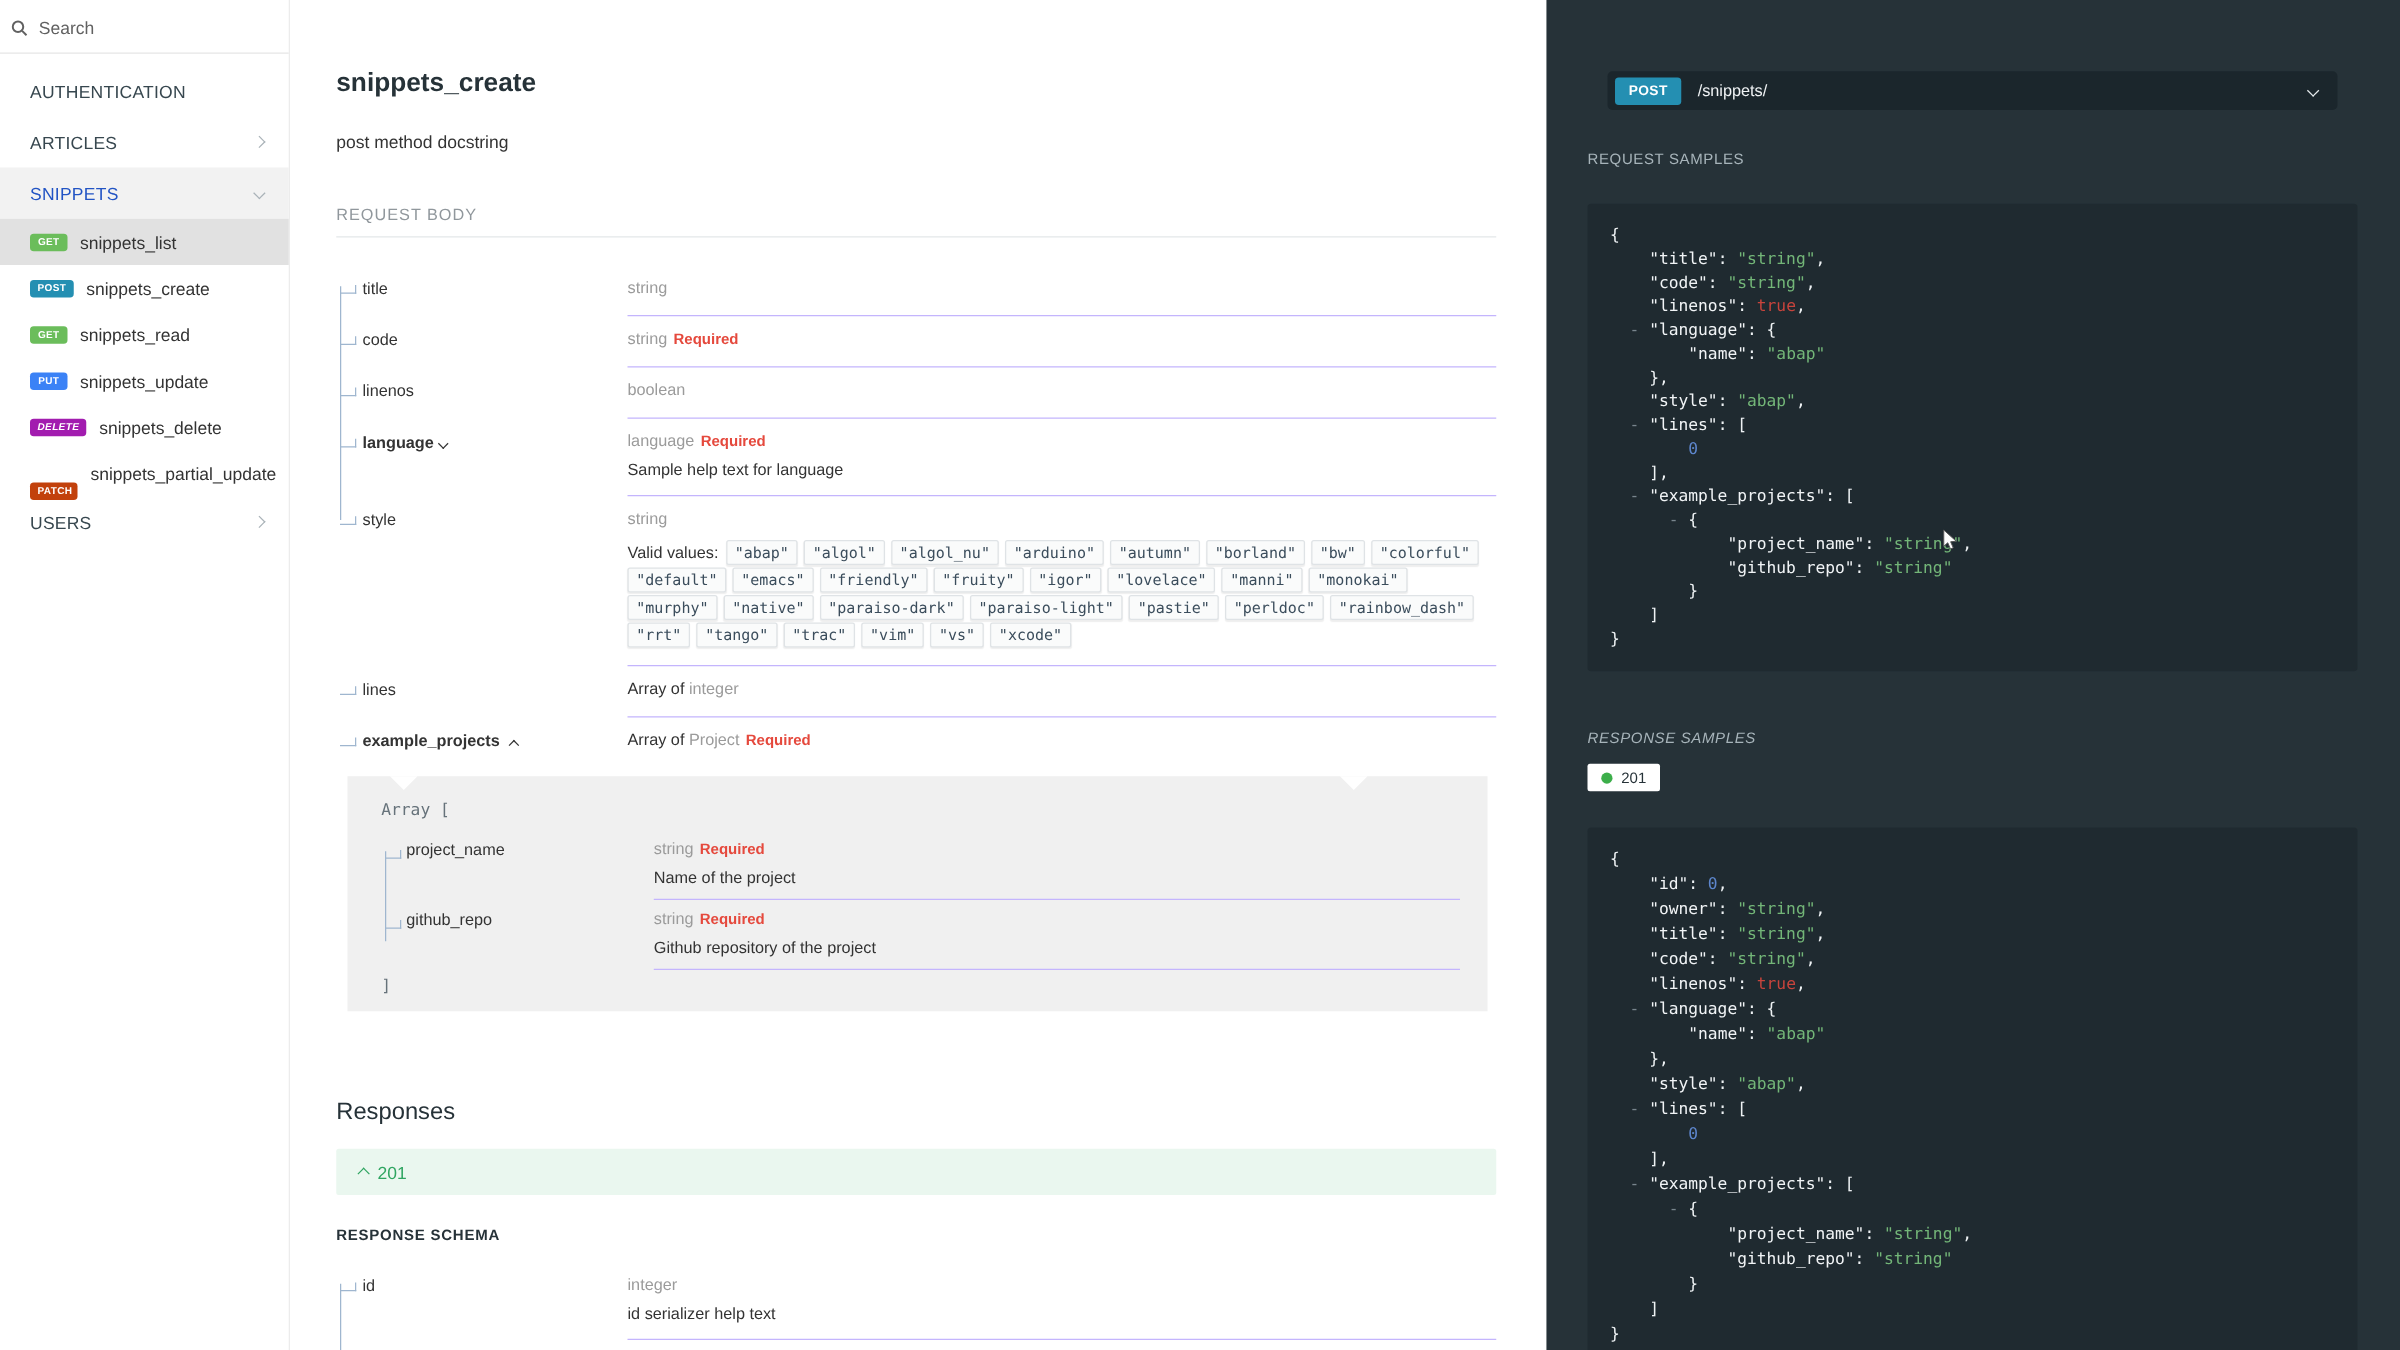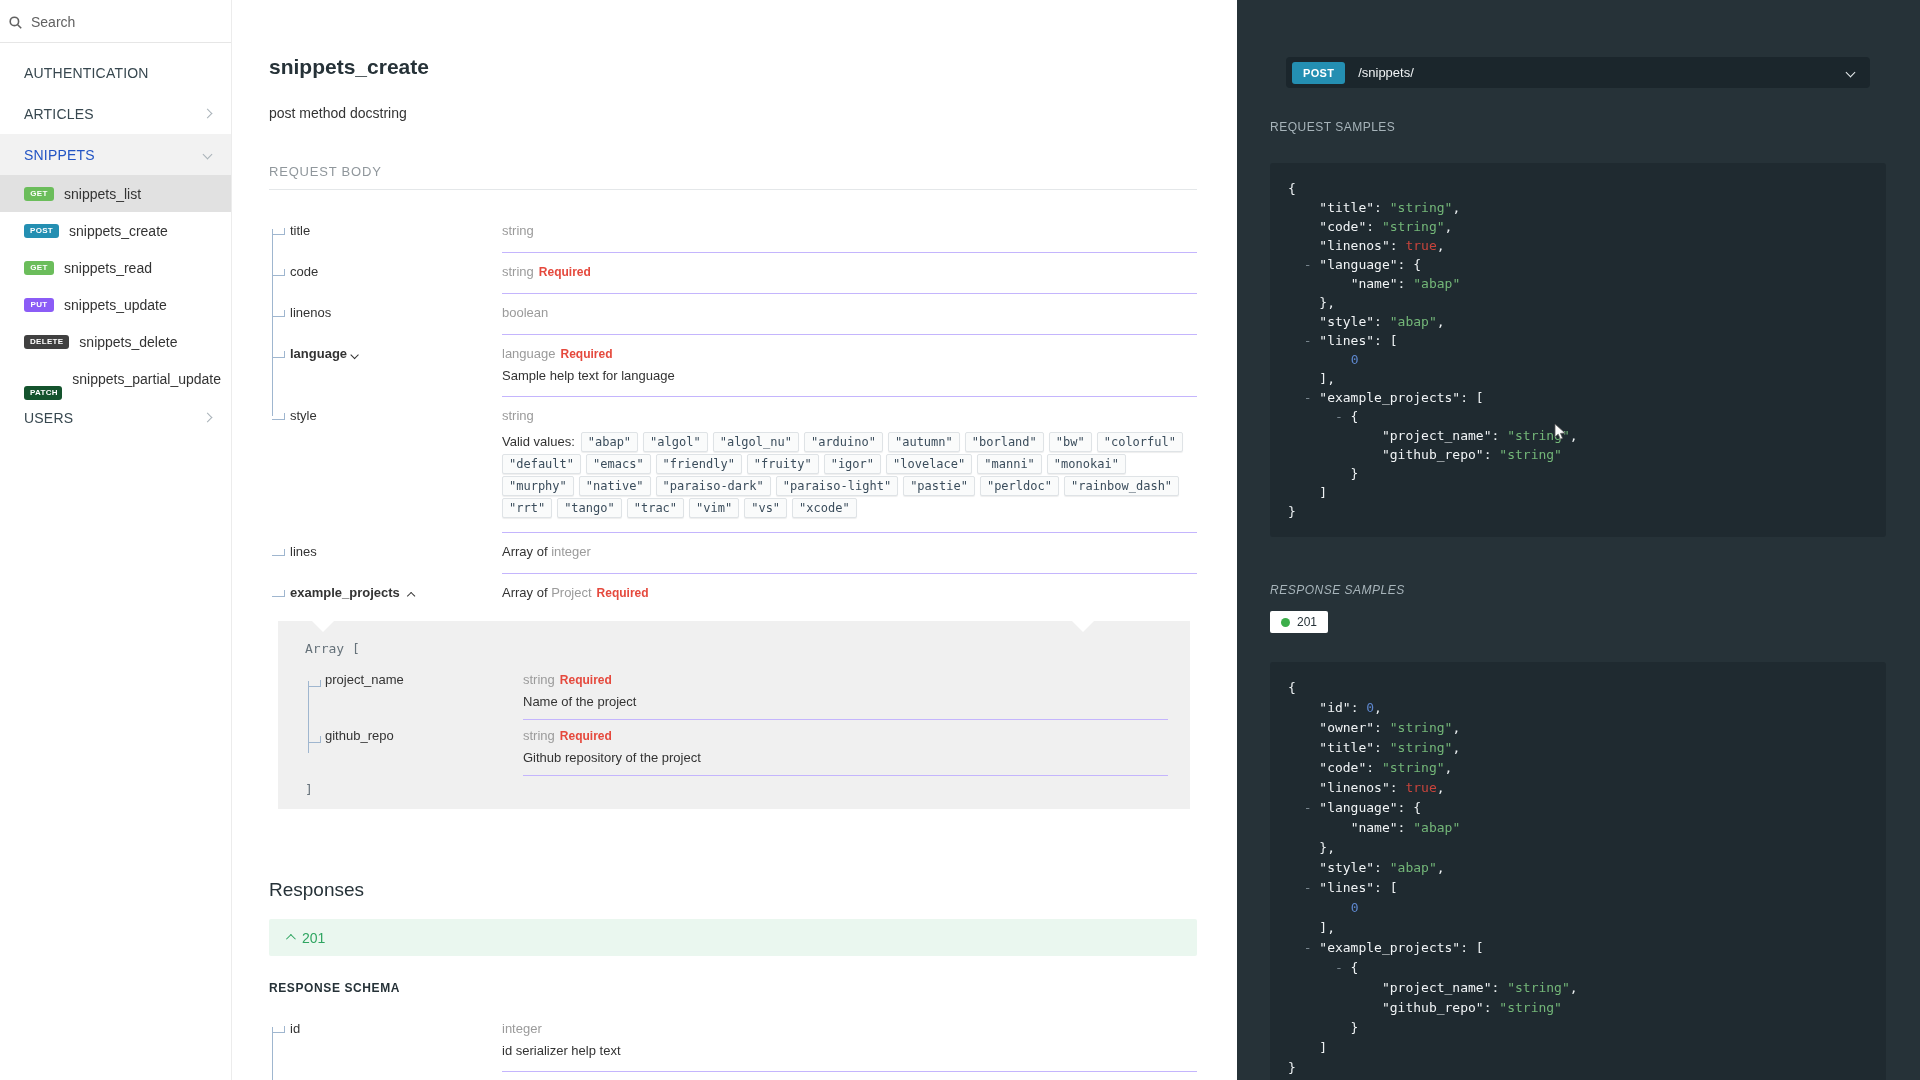--- a/index.html
+++ b/index.html
@@ -25,23 +25,23 @@
   .chev.right { transform:rotate(45deg); }
   .chev.down  { transform:rotate(135deg); }
   .nav-op { display:flex; align-items:center; gap:10px; height:37px; padding:0 10px 0 24px;
             font-size:14px; color:#333; cursor:pointer; }
   .nav-op.active { background:#e1e1e1; }
   .badge { color:#fff; font-size:8px; font-weight:bold; letter-spacing:.3px;
            padding:3px 6px; border-radius:3px; line-height:1; min-width:30px;
            text-align:center; }
   .m-get    { background:#6bbd5b; }
   .m-post   { background:#248fb2; }
-  .m-put    { background:#8b5cf6; }
-  .m-delete { background:#404040; }
-  .m-patch  { background:#14532d;margin-top:28px; }
+  .m-put    { background:#3b82f6; }
+  .m-delete { background:#a21caf;font-style:italic; }
+  .m-patch  { background:#c2410c;margin-top:28px; }
 
   
   .main { position:absolute; left:232px; top:0; width:1005px; height:1080px;
           background:#fff; padding:55px 40px 0 37px; overflow:hidden; z-index:2; }
   .op-title { font-size:21px; font-weight:600; color:#263238; }
   .docstring { margin-top:26px; font-size:14px; color:#333; }
   .body-h { margin-top:43px; font-size:13px; color:#90979c; letter-spacing:.8px;
             border-bottom:1px solid #e4e7e9; padding-bottom:10px; }
   .rows { position:relative; margin-top:22px; }
   .vline { position:absolute; left:3px; top:17px; width:1px; background:#9fb6cf; }

